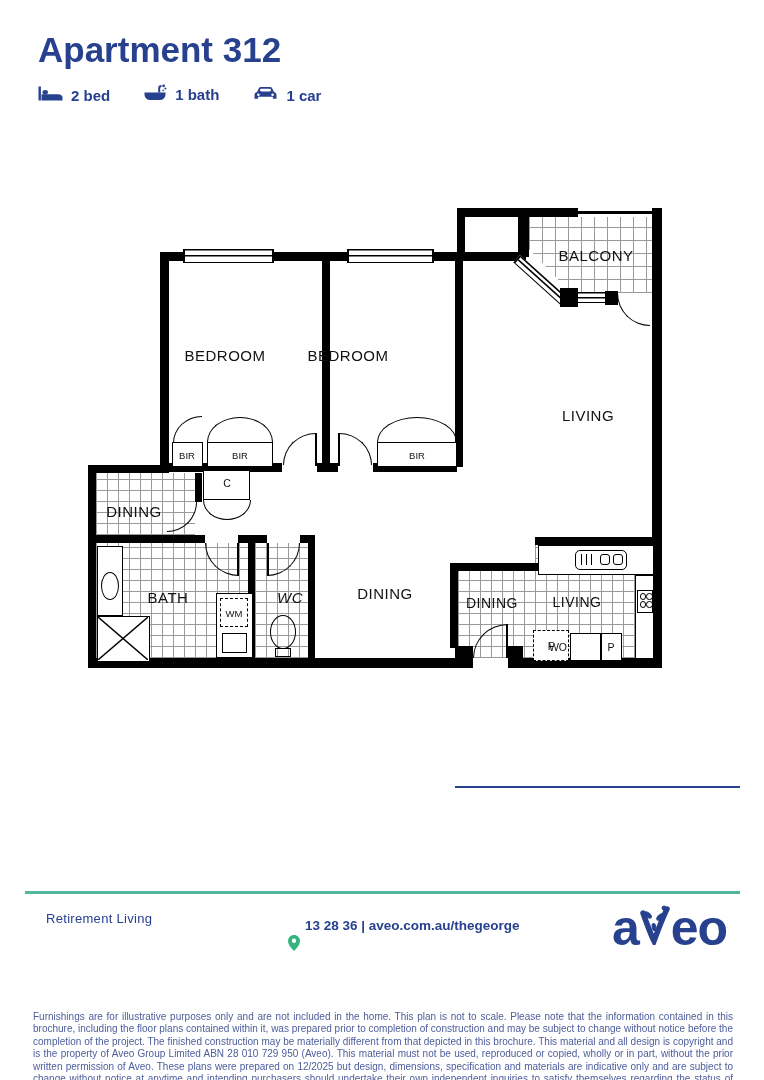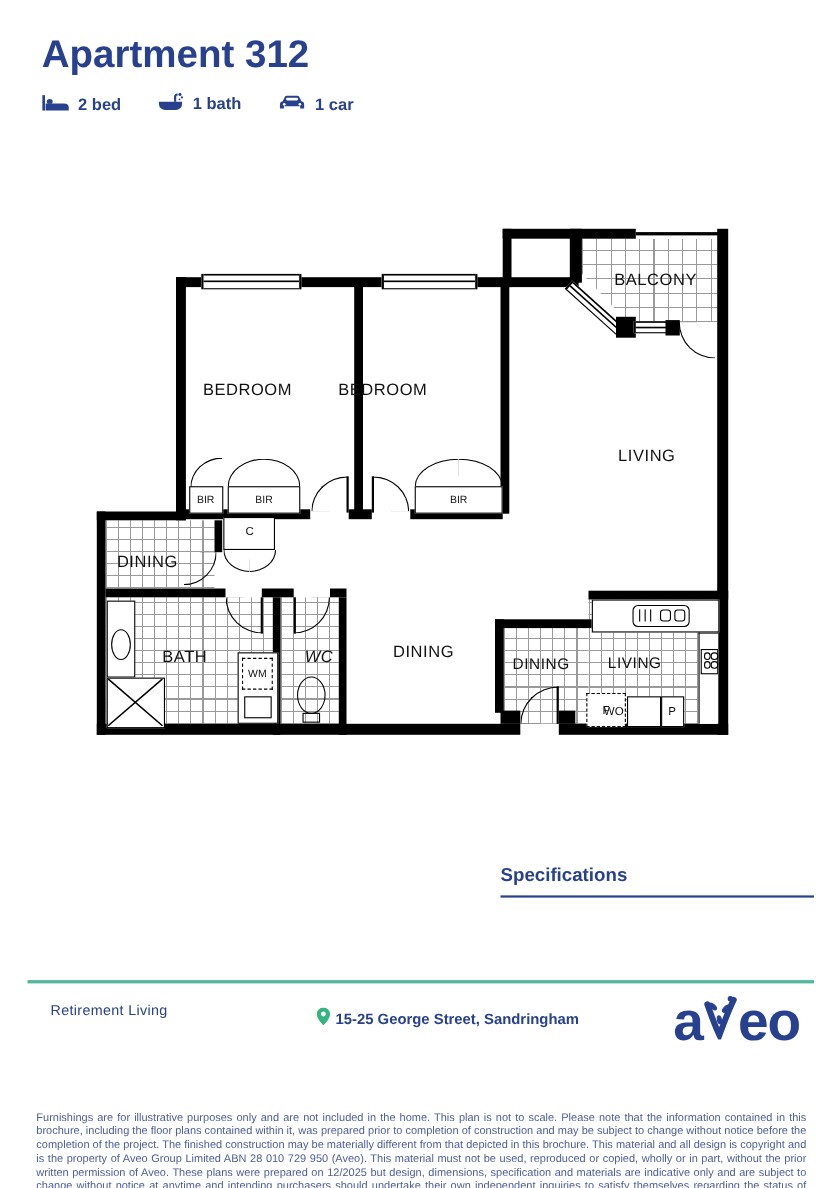--- a/index.html
+++ b/index.html
@@ -213,37 +213,36 @@
     <div class="slab" style="left:152px;top:250px;">BIR</div>
     <div class="slab" style="left:329px;top:250px;">BIR</div>
     <div class="slab" style="left:139px;top:278px;font-size:10.5px;">C</div>
     <div class="slab" style="left:146px;top:408px;">WM</div>
     <div class="slab" style="left:463px;top:441px;font-size:10.5px;">F</div>
     <div class="slab" style="left:470px;top:442px;font-size:10.5px;">WO</div>
     <div class="slab" style="left:523px;top:442px;font-size:10.5px;">P</div>
   </div>
 
   <div class="abs specs">
-    <h3>Specifications</h3>
     <div class="specline"></div>
   </div>
 
   <div class="abs tealrule"></div>
 
   <div class="abs georgeblk">
     <div class="georgesub">Retirement Living</div>
   </div>
 
   <div class="abs contact">
+    <div class="l1">13 28 36 | aveo.com.au/thegeorge</div>
     <div class="l2">
       <span><svg width="12" height="16" viewBox="0 0 12 16">
             <path fill="#35b47f" d="M6 0 C2.7 0 0 2.7 0 6 c0 4.5 6 10 6 10 s6 -5.5 6 -10 C12 2.7 9.3 0 6 0 z"></path>
             <circle cx="6" cy="5.8" r="2.2" fill="#fff"></circle>
           </svg></span>
-      <span>15-25 George Street, Sandringham</span>
     </div>
   </div>
 
   <div class="abs aveologo">
     <span>a</span>
     <span style="margin:0 1px;"><svg width="30" height="40" viewBox="0 0 30 40">
           <g stroke="#27418f" fill="#27418f">
             <path d="M3 8 C8 22 11 30 14 36 C17 28 22 14 27 4" stroke-width="5.5" fill="none" stroke-linecap="round"></path>
             <ellipse cx="8" cy="10" rx="4" ry="2" transform="rotate(40 8 10)"></ellipse>
             <ellipse cx="20" cy="12" rx="4" ry="2" transform="rotate(-45 20 12)"></ellipse>

